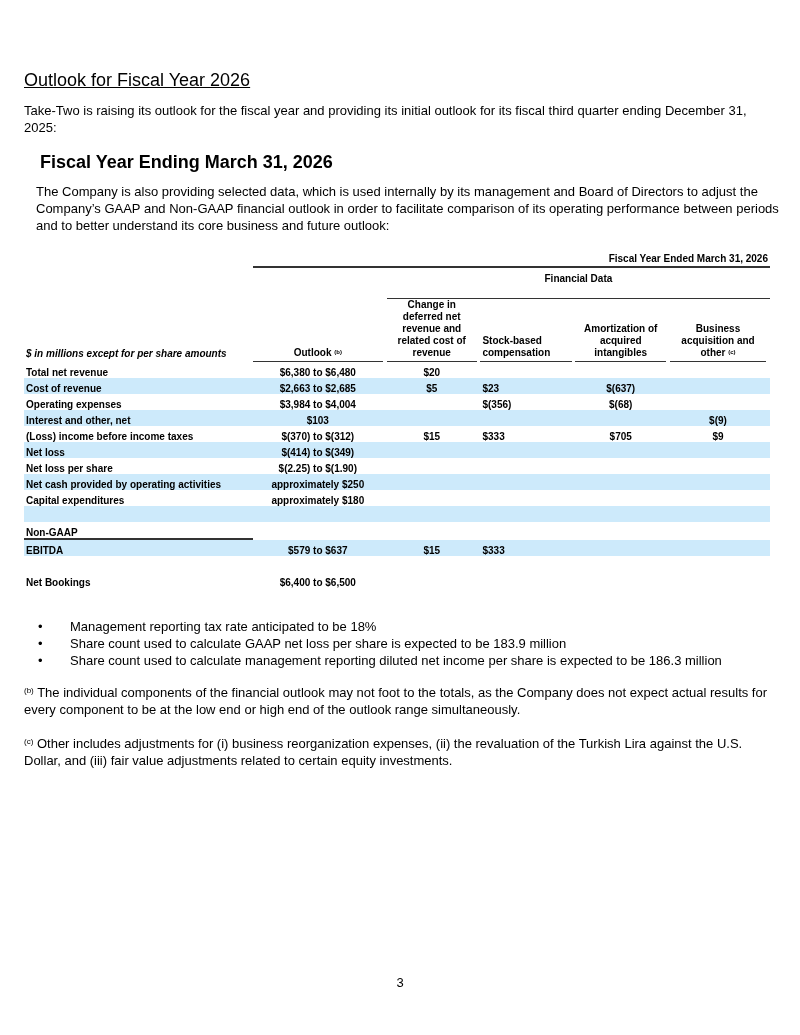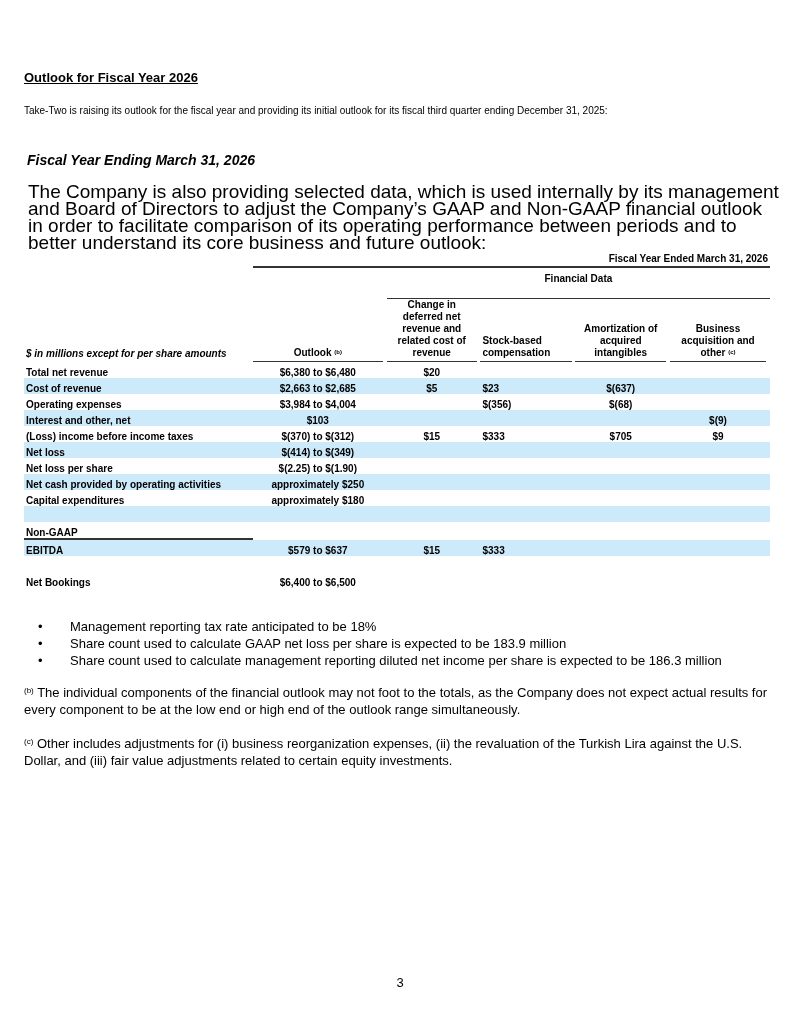--- a/index.html
+++ b/index.html
@@ -1,21 +1,21 @@
 <!DOCTYPE html>
 <html><head>
   <meta charset="utf-8">
   <style>
     html, body { margin: 0; padding: 0; background: #ffffff; }
     body { width: 800px; height: 1035px; position: relative; font-family: "Liberation Sans", sans-serif; color: #000; }
     .page { position: absolute; left: 24px; top: 0; width: 752px; }
-    .heading { position: absolute; top: 70px; left: 0; font-size: 13px; font-weight: bold; text-decoration: underline; }
-    .intro { position: absolute; top: 102px; left: 0; width: 752px; font-size: 10px; line-height: 17px; }
-    .subheading { position: absolute; top: 152px; left: 3px; font-size: 14px; font-weight: bold; font-style: italic; }
-    .para { position: absolute; top: 183px; left: 4px; width: 752px; font-size: 19px; line-height: 17px; }
+    .heading { position: absolute; top: 70px; left: 0; font-size: 18px; font-weight: normal; text-decoration: underline; }
+    .intro { position: absolute; top: 102px; left: 0; width: 752px; font-size: 13px; line-height: 17px; }
+    .subheading { position: absolute; top: 152px; left: 16px; font-size: 18px; font-weight: bold; }
+    .para { position: absolute; top: 183px; left: 12px; width: 752px; font-size: 13px; line-height: 17px; }
 
     table.fin { position: absolute; top: 248px; left: 0; width: 746px; border-collapse: separate; border-spacing: 0; font-size: 10px; font-weight: bold; }
     table.fin td { padding: 0 2px; height: 16px; vertical-align: bottom; white-space: nowrap; }
     .c0 { width: 226px; text-align: left; }
     .c1 { width: 128px; text-align: center; }
     .c2 { width: 88px; text-align: center; }
     .c3 { width: 88px; text-align: left; }
     .c4 { width: 88px; text-align: center; }
     .c5 { width: 94px; text-align: center; }
     .gap { width: 4px; padding: 0 !important; }

